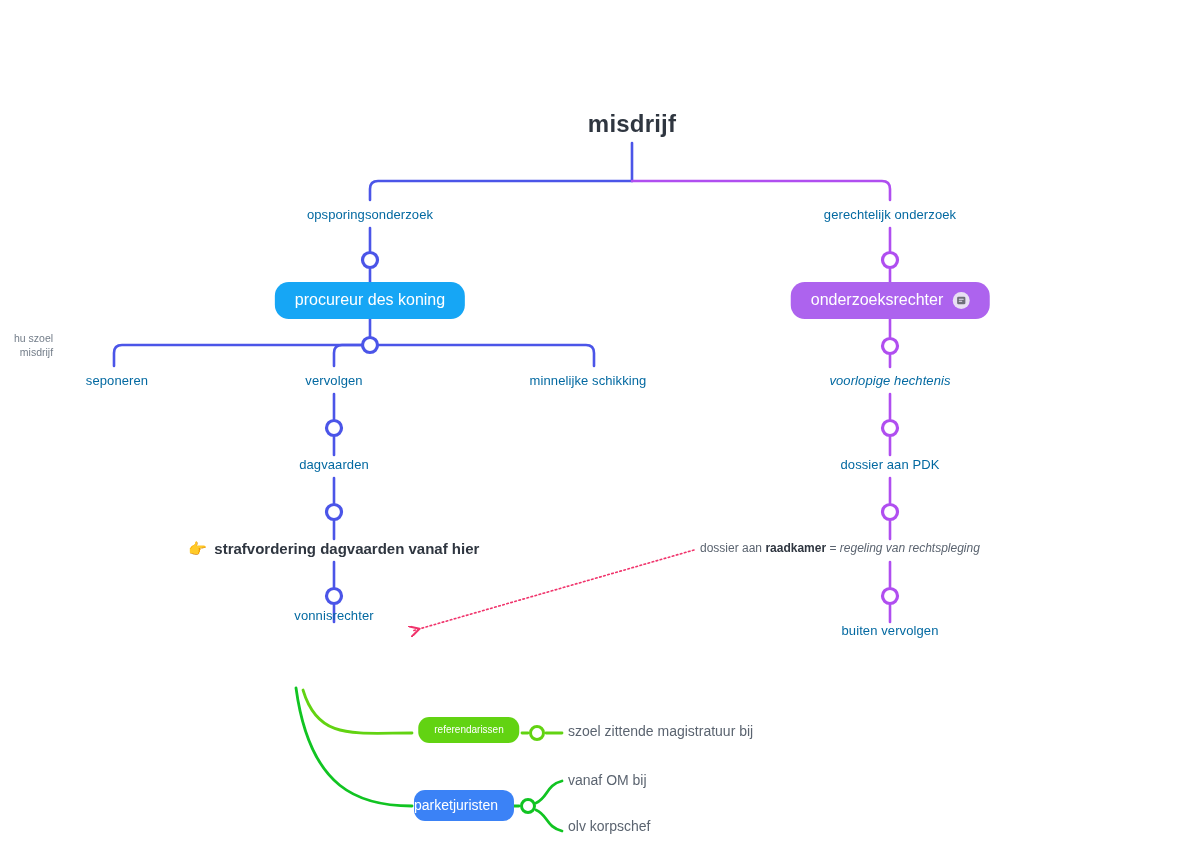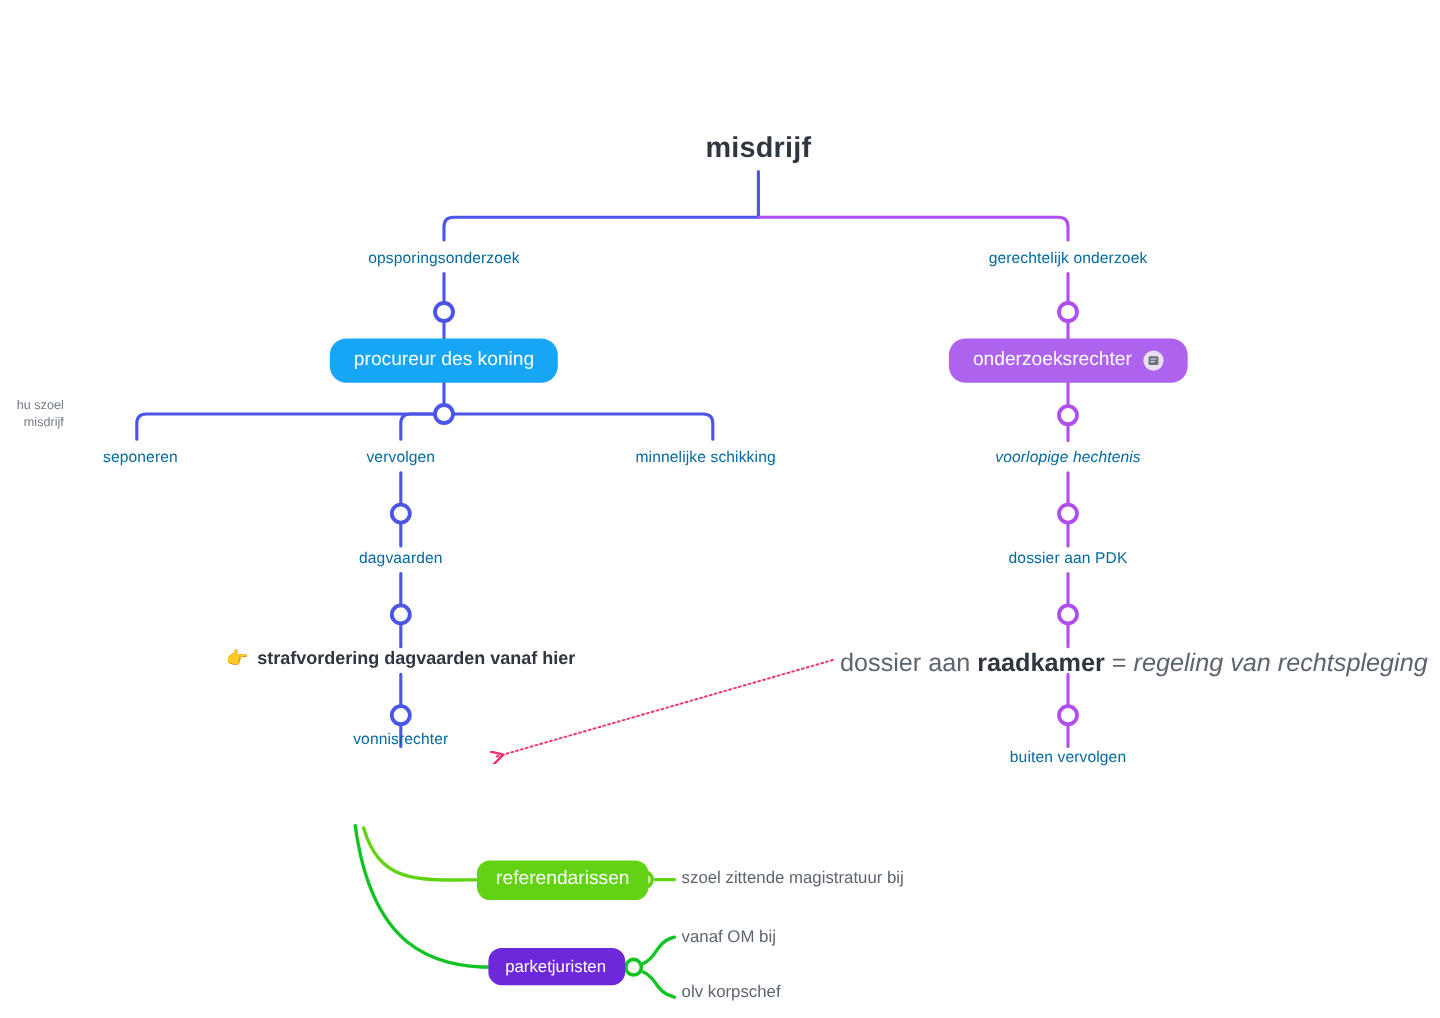--- a/index.html
+++ b/index.html
@@ -57,28 +57,28 @@
     display: flex;
     align-items: center;
     gap: 9px;
     box-sizing: border-box;
   }
   .pill-blue { background: #16a6f5; }
   .pill-purple { background: #ad63ee; }
   .pill-green-light {
     background: #62d312;
     border-radius: 11px;
-    font-size: 16px;
+    font-size: 10px;
     padding: 7px 16px 8px 16px;
   }
   .pill-green {
-    background: #6d28d9;
+    background: #3b82f6;
     border-radius: 11px;
     font-size: 14px;
-    padding: 7px 16px 8px 14px;
+    padding: 7px 16px 8px 0;
   }
   .note-badge {
     width: 17px;
     height: 17px;
     border-radius: 50%;
     background: #e8dff3;
     display: inline-flex;
     align-items: center;
     justify-content: center;
     flex: 0 0 auto;
@@ -99,21 +99,21 @@
     font-weight: bold;
     color: #2f3640;
     display: flex;
     align-items: center;
     gap: 7px;
   }
   .hand-emoji { font-size: 15px; line-height: 1; color: #d8a227; }
   .mixed-line {
     position: absolute;
     white-space: nowrap;
-    font-size: 21px;
+    font-size: 12px;
     color: #5b6470;
   }
   .mixed-line b { color: #2f3640; font-weight: bold; }
   .mixed-line i { color: #5b6470; font-style: italic; }
   .leaf-label {
     position: absolute;
     white-space: nowrap;
     font-size: 14px;
     color: #5b6470;
   }

